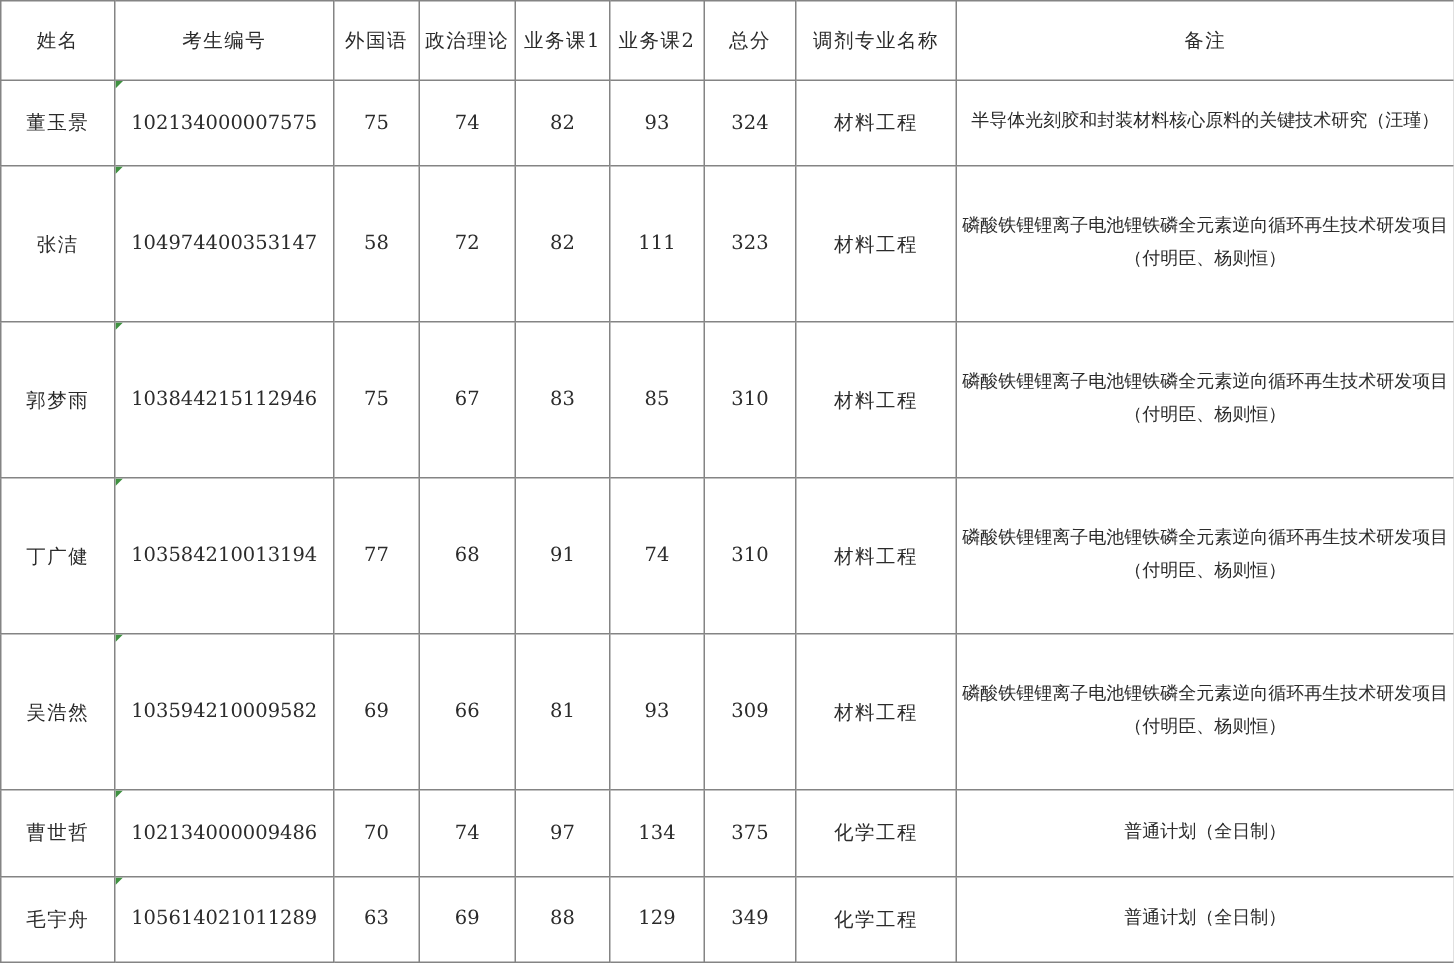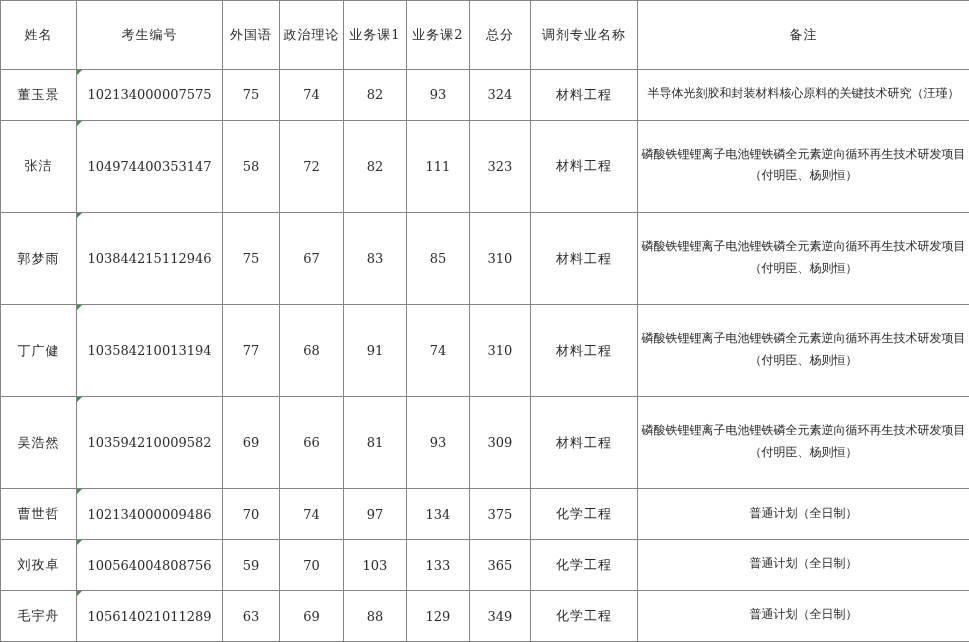--- a/index.html
+++ b/index.html
@@ -19,21 +19,21 @@
   th, td {
     border: 1px solid #848484;
     text-align: center;
     vertical-align: middle;
     font-weight: normal;
     font-size: 13px;
     padding: 2px 3px;
     position: relative;
     overflow: hidden;
   }
-  thead tr { height: 69px; }
+  thead tr { height: 53px; }
   th { font-size: 13px; letter-spacing: 1px; }
   td.col-0 { letter-spacing: 1px; }
   td.col-1 { font-family: "DejaVu Serif", "Liberation Serif", serif; }
   td.col-7 { letter-spacing: 1px; }
   td.col-8 {
     font-size: 12px;
     line-height: 1.8;
     padding: 2px 2px;
     font-family: Liberation Mono, monospace;
   }
@@ -135,31 +135,20 @@
         <td class="col-1">102134000009486<span class="flag"></span></td>
         <td class="col-2">70</td>
         <td class="col-3">74</td>
         <td class="col-4">97</td>
         <td class="col-5">134</td>
         <td class="col-6">375</td>
         <td class="col-7">化学工程</td>
         <td class="col-8">普通计划（全日制）</td>
       </tr>
       <tr>
-        <td class="col-0">刘孜卓</td>
-        <td class="col-1">100564004808756<span class="flag"></span></td>
-        <td class="col-2">59</td>
-        <td class="col-3">70</td>
-        <td class="col-4">103</td>
-        <td class="col-5">133</td>
-        <td class="col-6">365</td>
-        <td class="col-7">化学工程</td>
-        <td class="col-8">普通计划（全日制）</td>
-      </tr>
-      <tr>
         <td class="col-0">毛宇舟</td>
         <td class="col-1">105614021011289<span class="flag"></span></td>
         <td class="col-2">63</td>
         <td class="col-3">69</td>
         <td class="col-4">88</td>
         <td class="col-5">129</td>
         <td class="col-6">349</td>
         <td class="col-7">化学工程</td>
         <td class="col-8">普通计划（全日制）</td>
       </tr>

